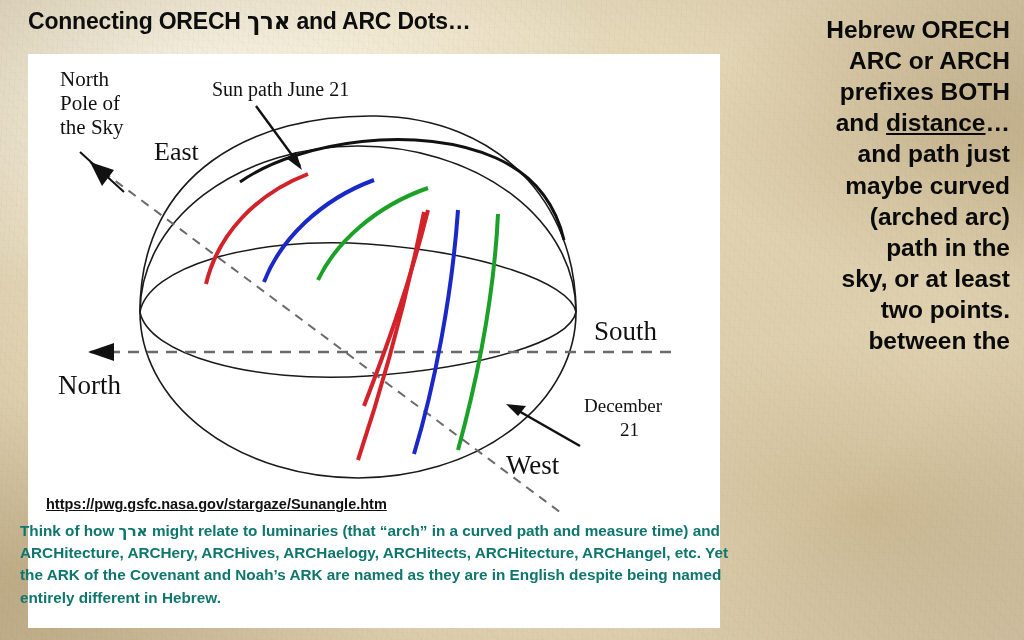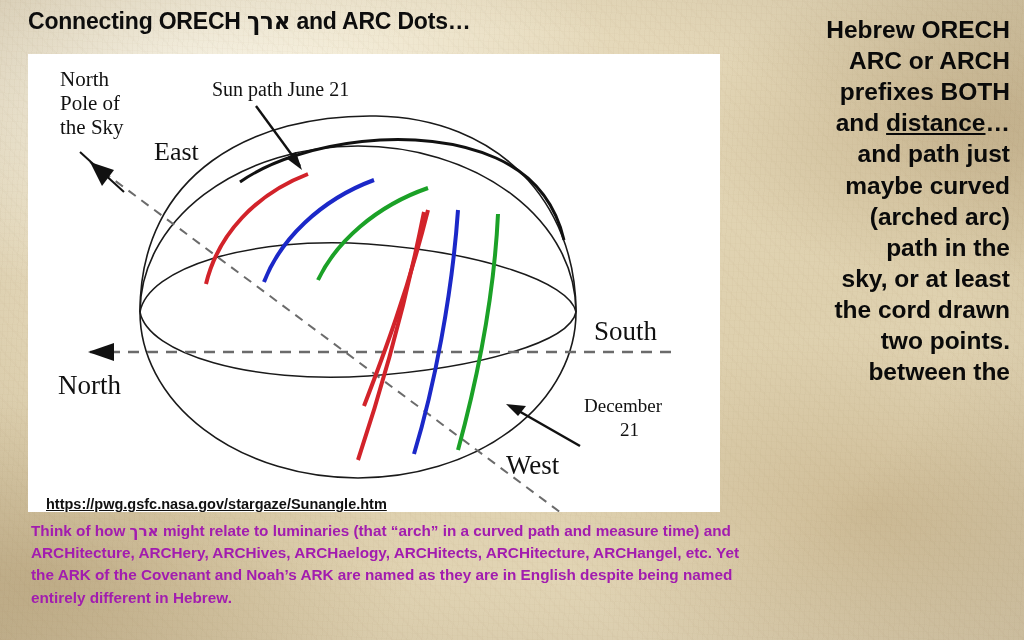--- a/index.html
+++ b/index.html
@@ -53,21 +53,21 @@
     white-space: nowrap;
   }
   .heb { font-family: "DejaVu Sans", sans-serif; }
 
   
   #diagram-panel {
     position: absolute;
     left: 28px;
     top: 54px;
     width: 692px;
-    height: 458px;
+    height: 574px;
     background: #ffffff;
   }
   #diagram-svg { display:block; }
 
   #nasa-url {
     position: absolute;
     left: 46px;
     top: 496px;
     font-size: 14.5px;
     font-weight: bold;
@@ -77,22 +77,21 @@
 
   
   #caption {
     position: absolute;
     left: 20px;
     top: 520px;
     width: 710px;
     font-size: 15.3px;
     line-height: 1.45;
     font-weight: bold;
-    color: #a21caf;
-    margin-left: 11px;
+    color: #0f766e;
   }
 
   
   #right-col {
     position: absolute;
     left: 748px;
     top: 14px;
     width: 262px;
     text-align: right;
     font-size: 24.5px;
@@ -214,16 +213,15 @@
   <div>ARC or ARCH</div>
   <div>prefixes BOTH</div>
   <div>
     <span>and </span><span class="u">distance</span><span>…</span>
   </div>
   <div>and path just</div>
   <div>maybe curved</div>
   <div>(arched arc)</div>
   <div>path in the</div>
   <div>sky, or at least</div>
-  <div>the cord drawn</div>
   <div>two points.</div>
   <div>between the</div>
 </div>
 
 </body></html>

